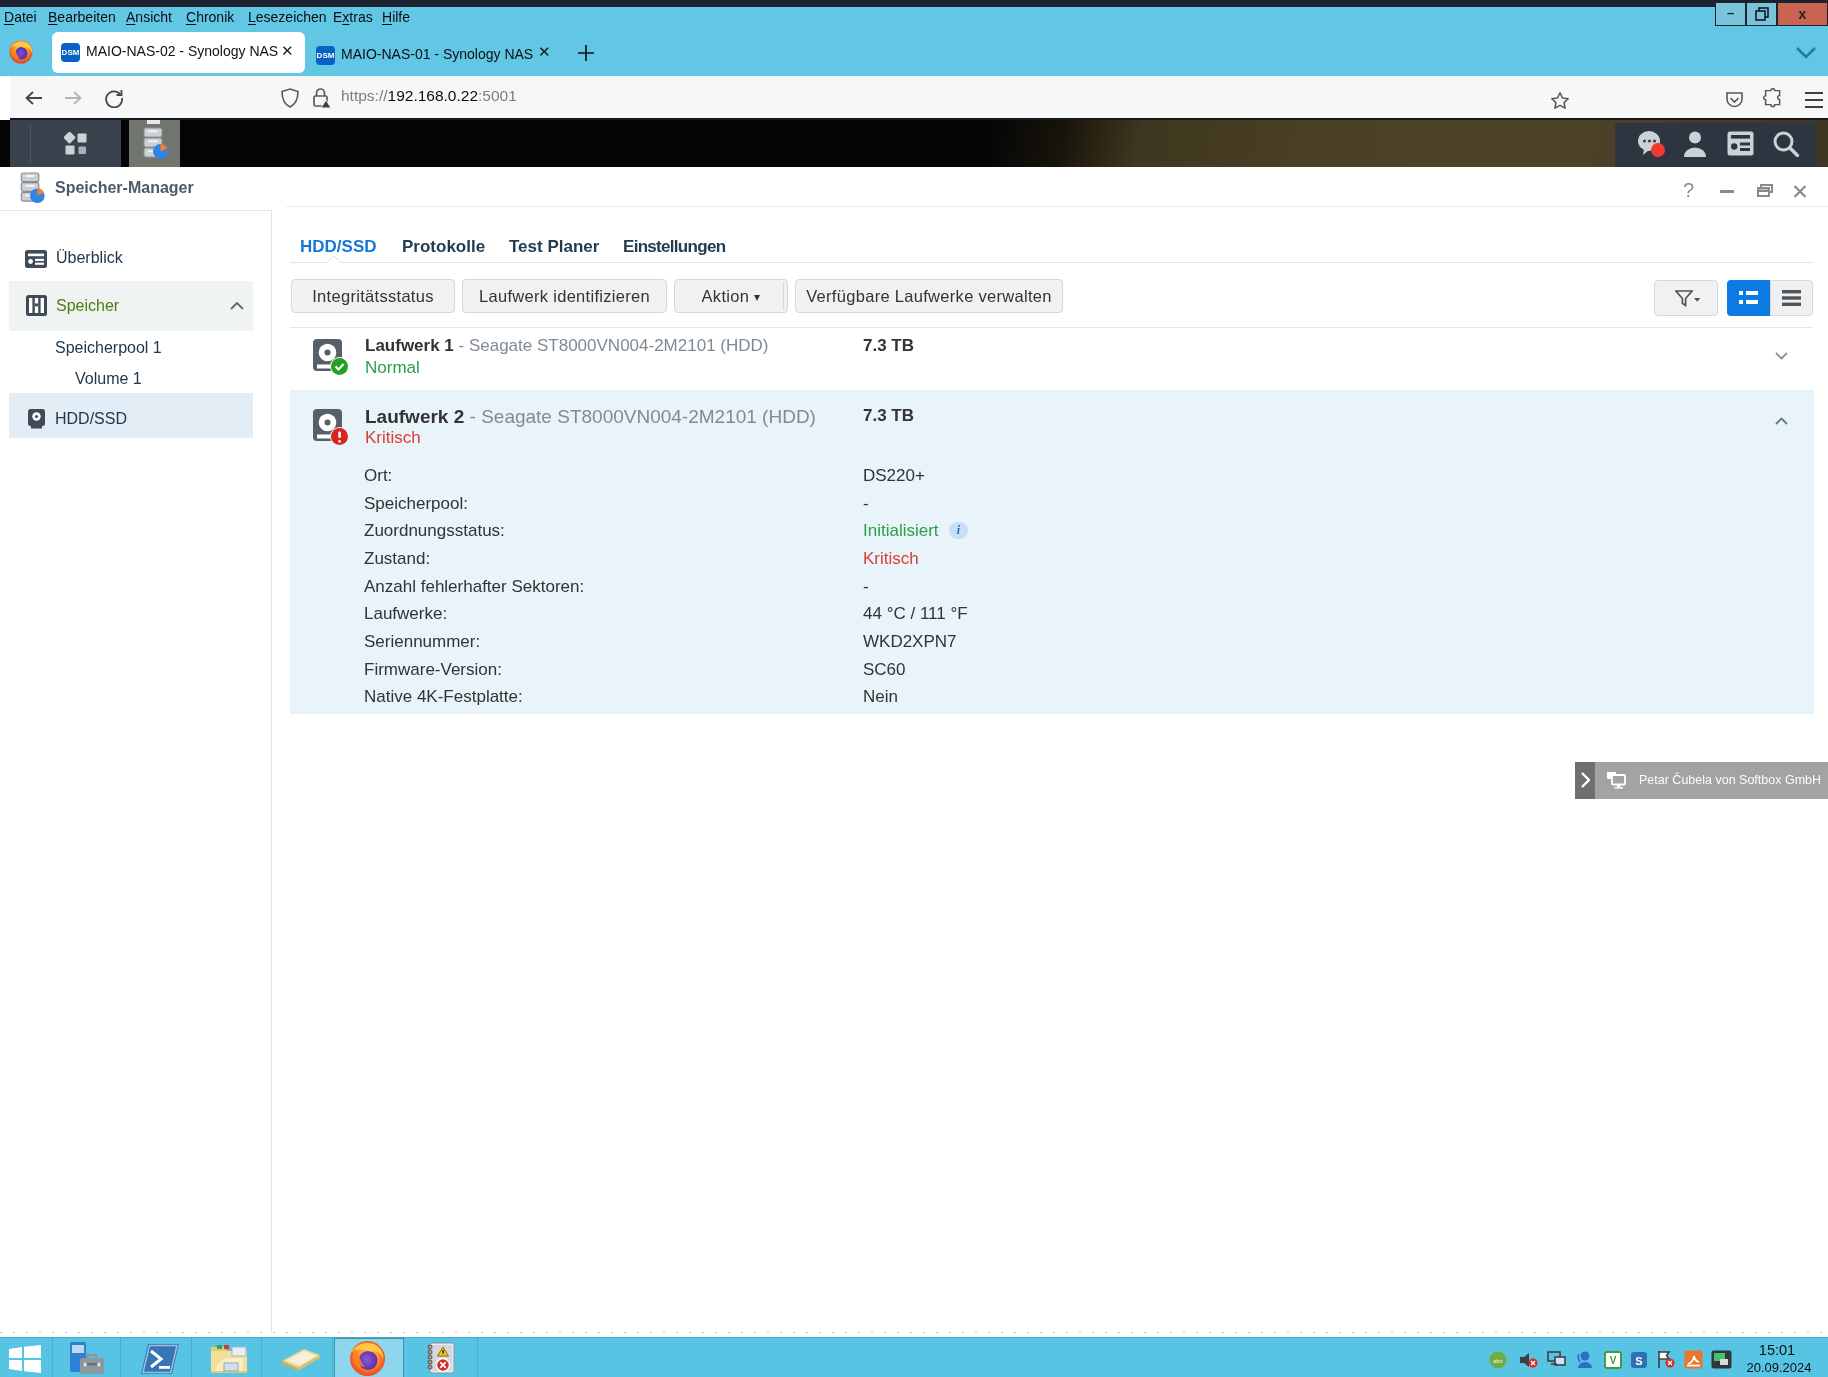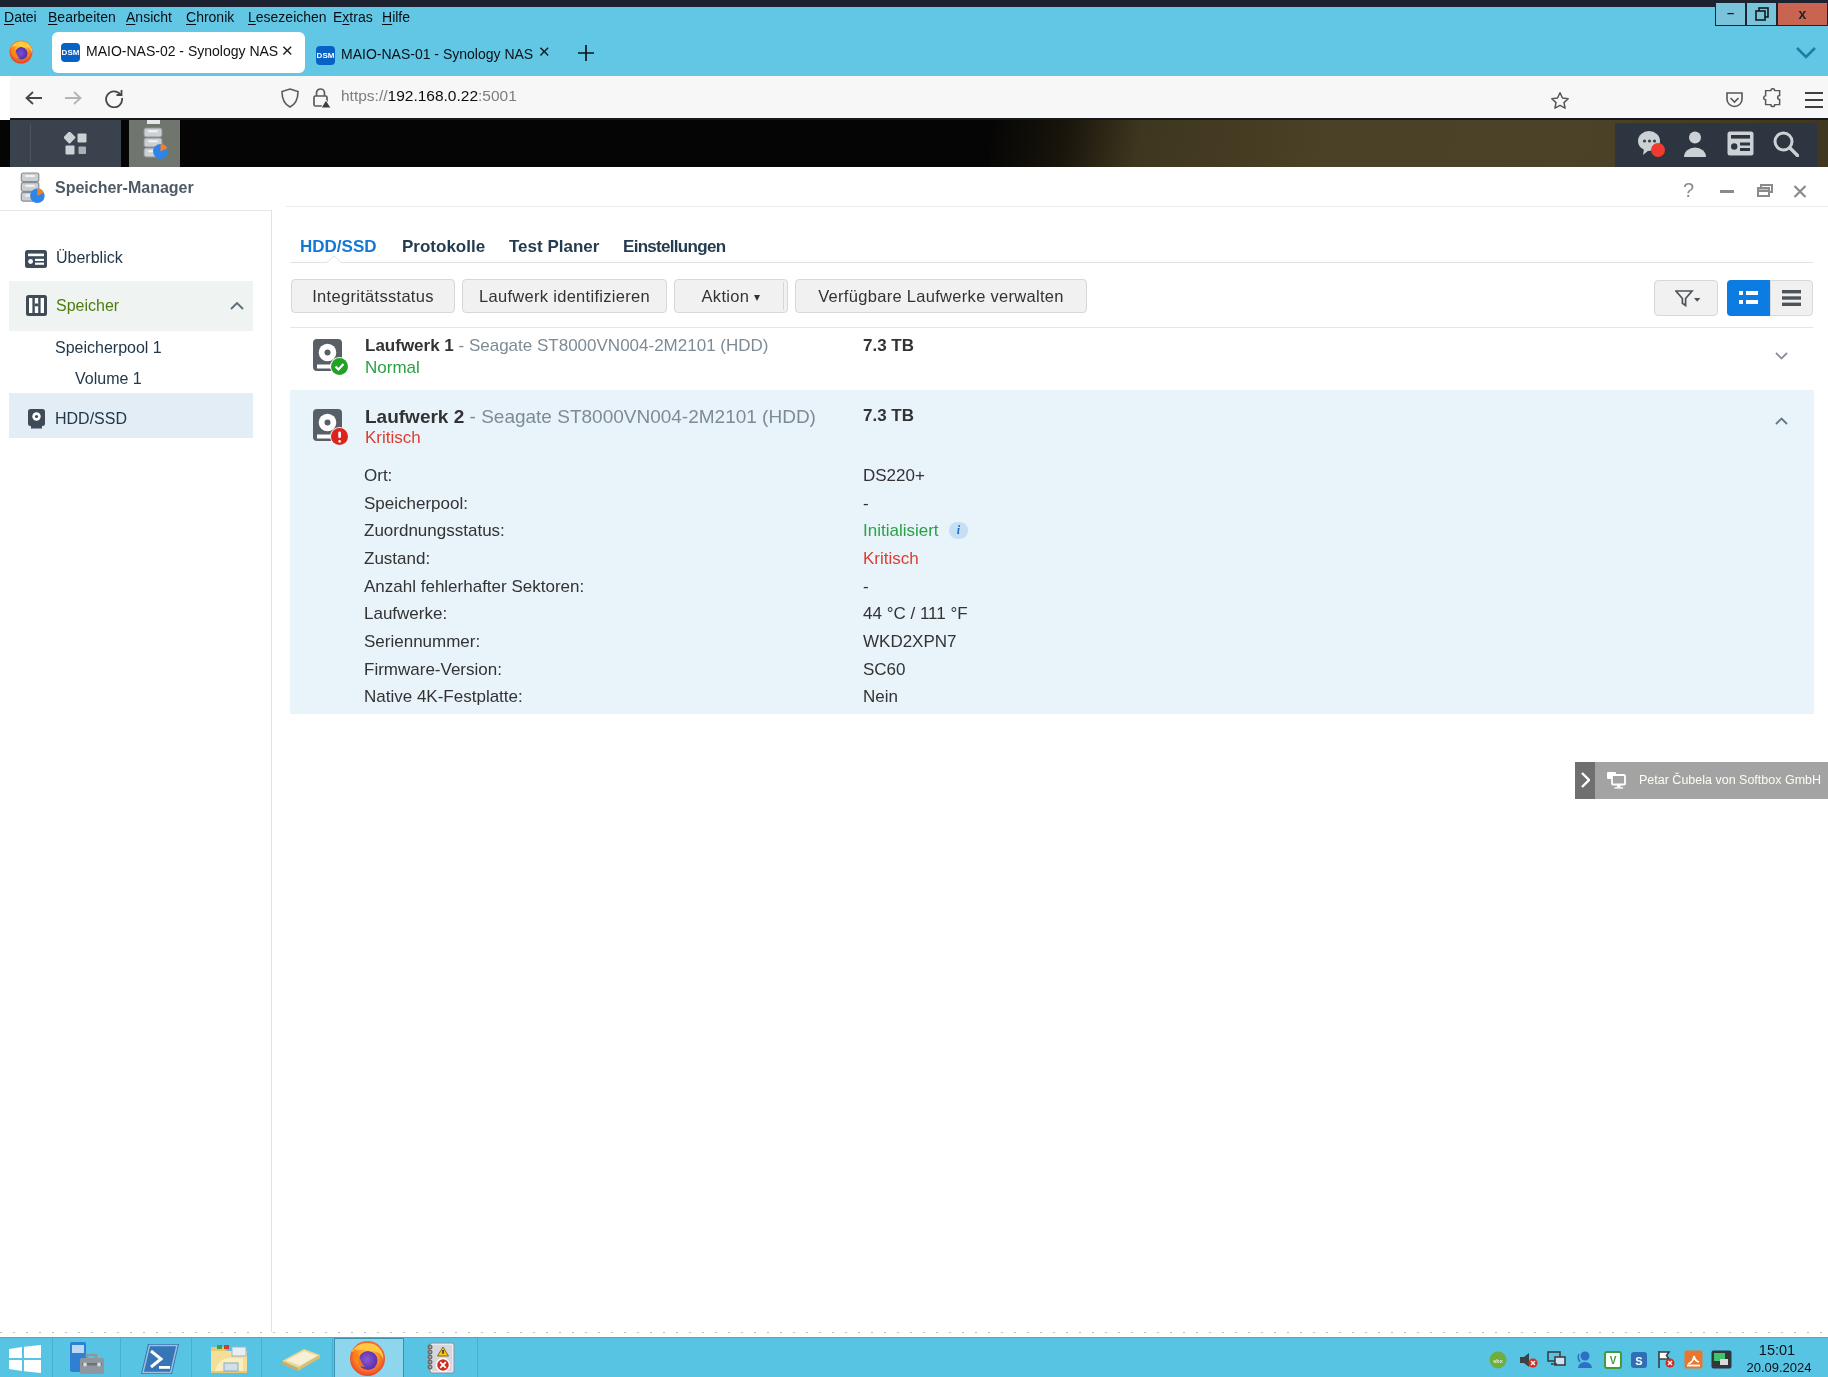--- a/index.html
+++ b/index.html
@@ -246,21 +246,21 @@
   <div class="abs" style="left:351px; top:27px; font-size:17px; font-weight:bold; color:#243c50; letter-spacing:-0.7px;">Einstellungen</div>
   <div class="abs" style="left:18px; top:52px; width:1523px; height:1px; background:#dfe3e6;"></div>
   <svg class="abs" style="left:54px; top:46px;" width="16" height="7" viewBox="0 0 16 7">
       <path d="M0 7 L8 0 L16 7" fill="#fff" stroke="#dfe3e6" stroke-width="1"></path>
     </svg>
 
   <div class="btn abs" style="left:19px; top:69px; width:164px;">Integritätsstatus</div>
   <div class="btn abs" style="left:190px; top:69px; width:205px;">Laufwerk identifizieren</div>
   <div class="btn abs" style="left:402px; top:69px; width:114px;">Aktion <span style="font-size:12px; position:relative; top:-1px;">▾</span></div>
   <div class="abs" style="left:511px; top:72px; width:1px; height:28px; background:#d4d8da;"></div>
-  <div class="btn abs" style="left:523px; top:69px; width:292px;">Verfügbare Laufwerke verwalten</div>
+  <div class="btn abs" style="left:523px; top:69px; width:268px;">Verfügbare Laufwerke verwalten</div>
 
   <div class="btn abs" style="left:1382px; top:70px; width:64px; height:36px;"></div>
   <svg class="abs" style="left:1403px; top:80px;" width="26" height="17" viewBox="0 0 26 17">
     <path d="M1 1 h16 l-6.4 7.5 v7 l-3.2 -2.2 v-4.8 z" fill="none" stroke="#4c545a" stroke-width="1.7"></path>
     <path d="M19 8 l3.2 3.8 3.2-3.8z" fill="#4c545a"></path>
   </svg>
   <div class="abs" style="left:1455px; top:70px; width:43px; height:36px; background:#0d7ce2; border-radius:4px 0 0 4px;"></div>
   <svg class="abs" style="left:1467px; top:80px;" width="19" height="16" viewBox="0 0 19 16">
     <rect x="0" y="1" width="4" height="4" fill="#fff"></rect>
       <rect x="7" y="1" width="12" height="4" fill="#fff"></rect>

